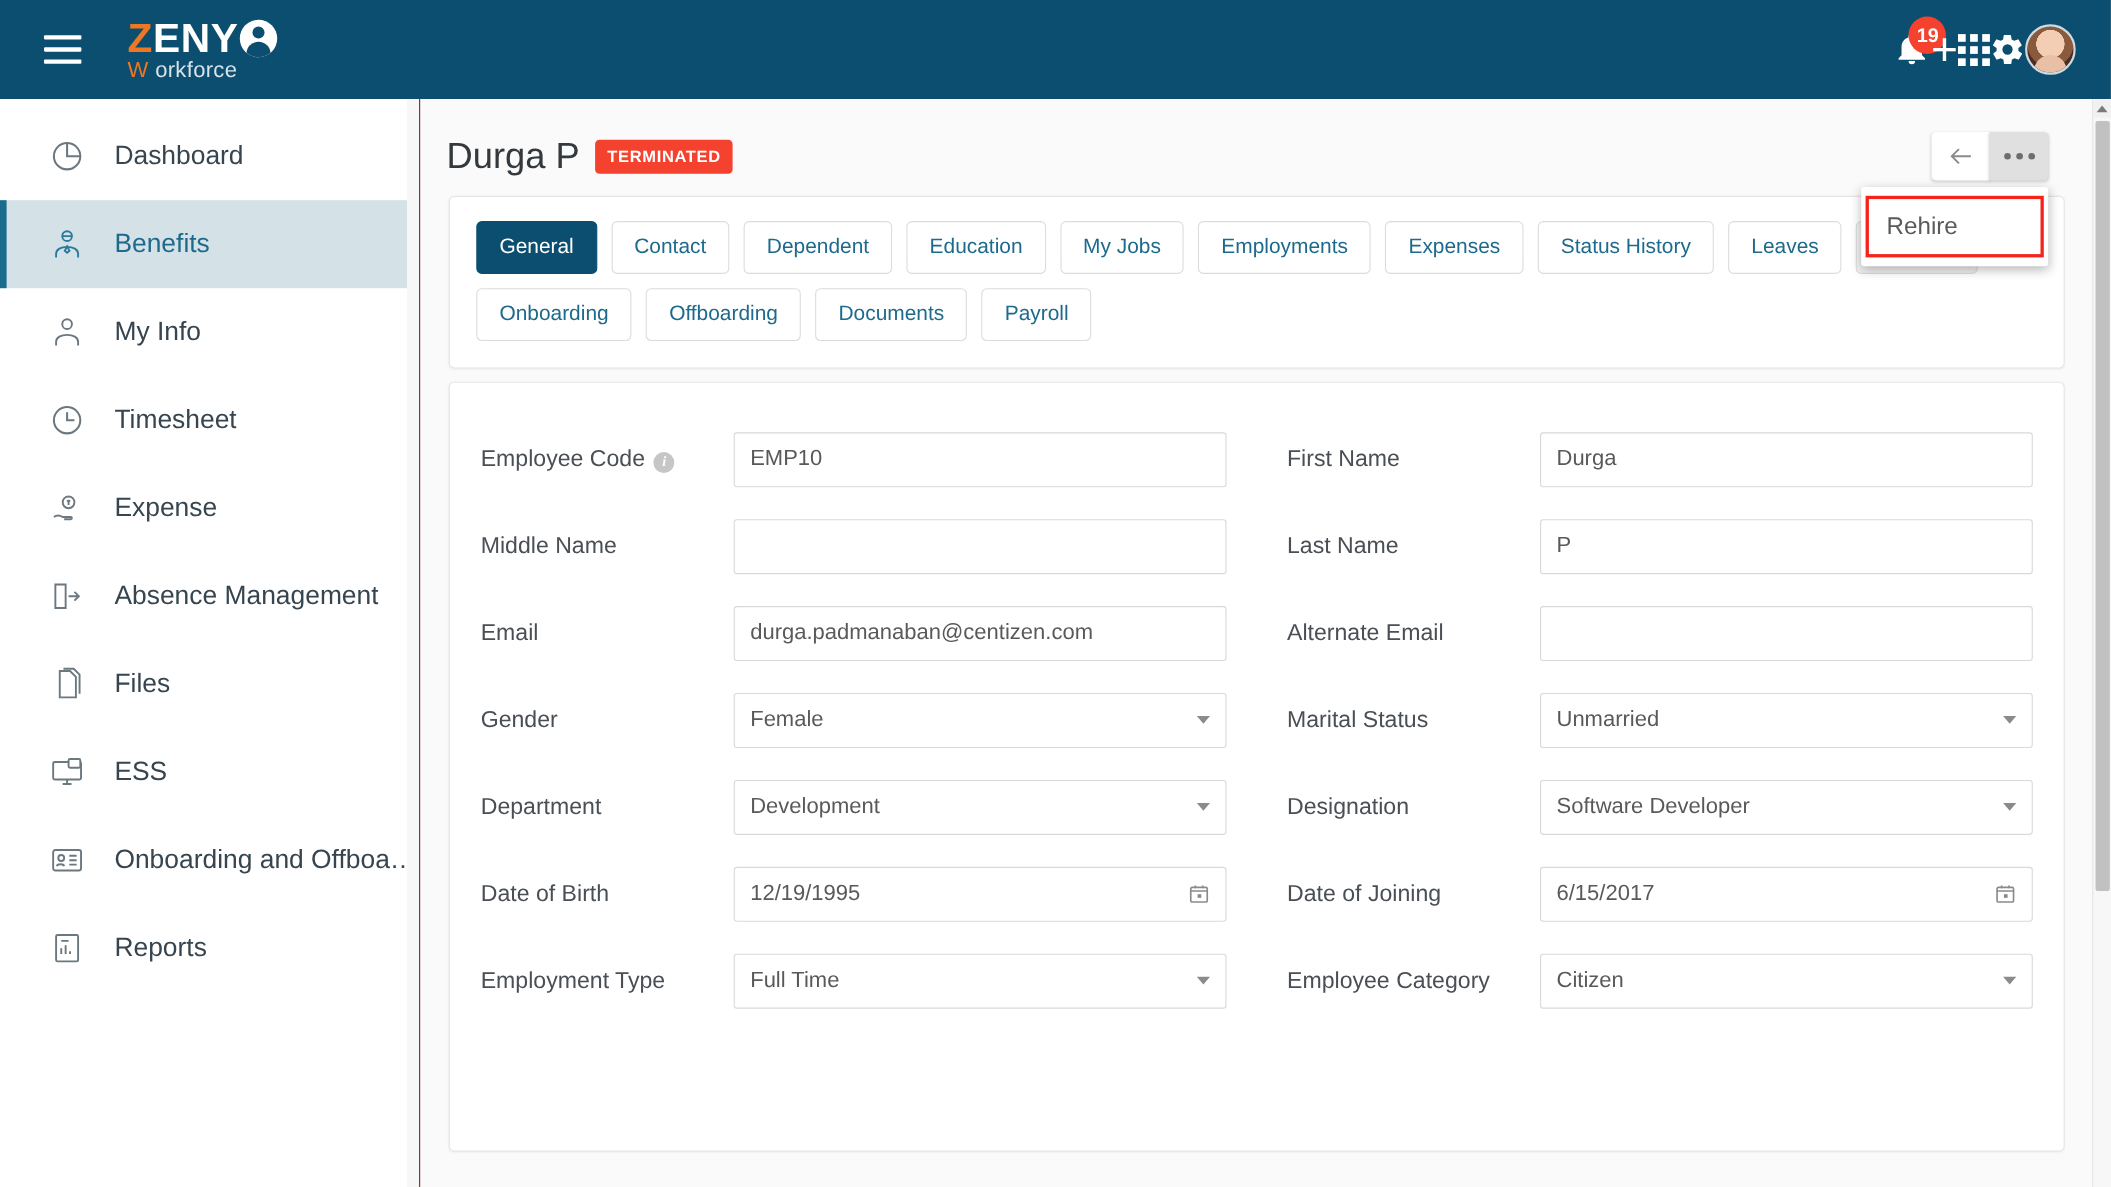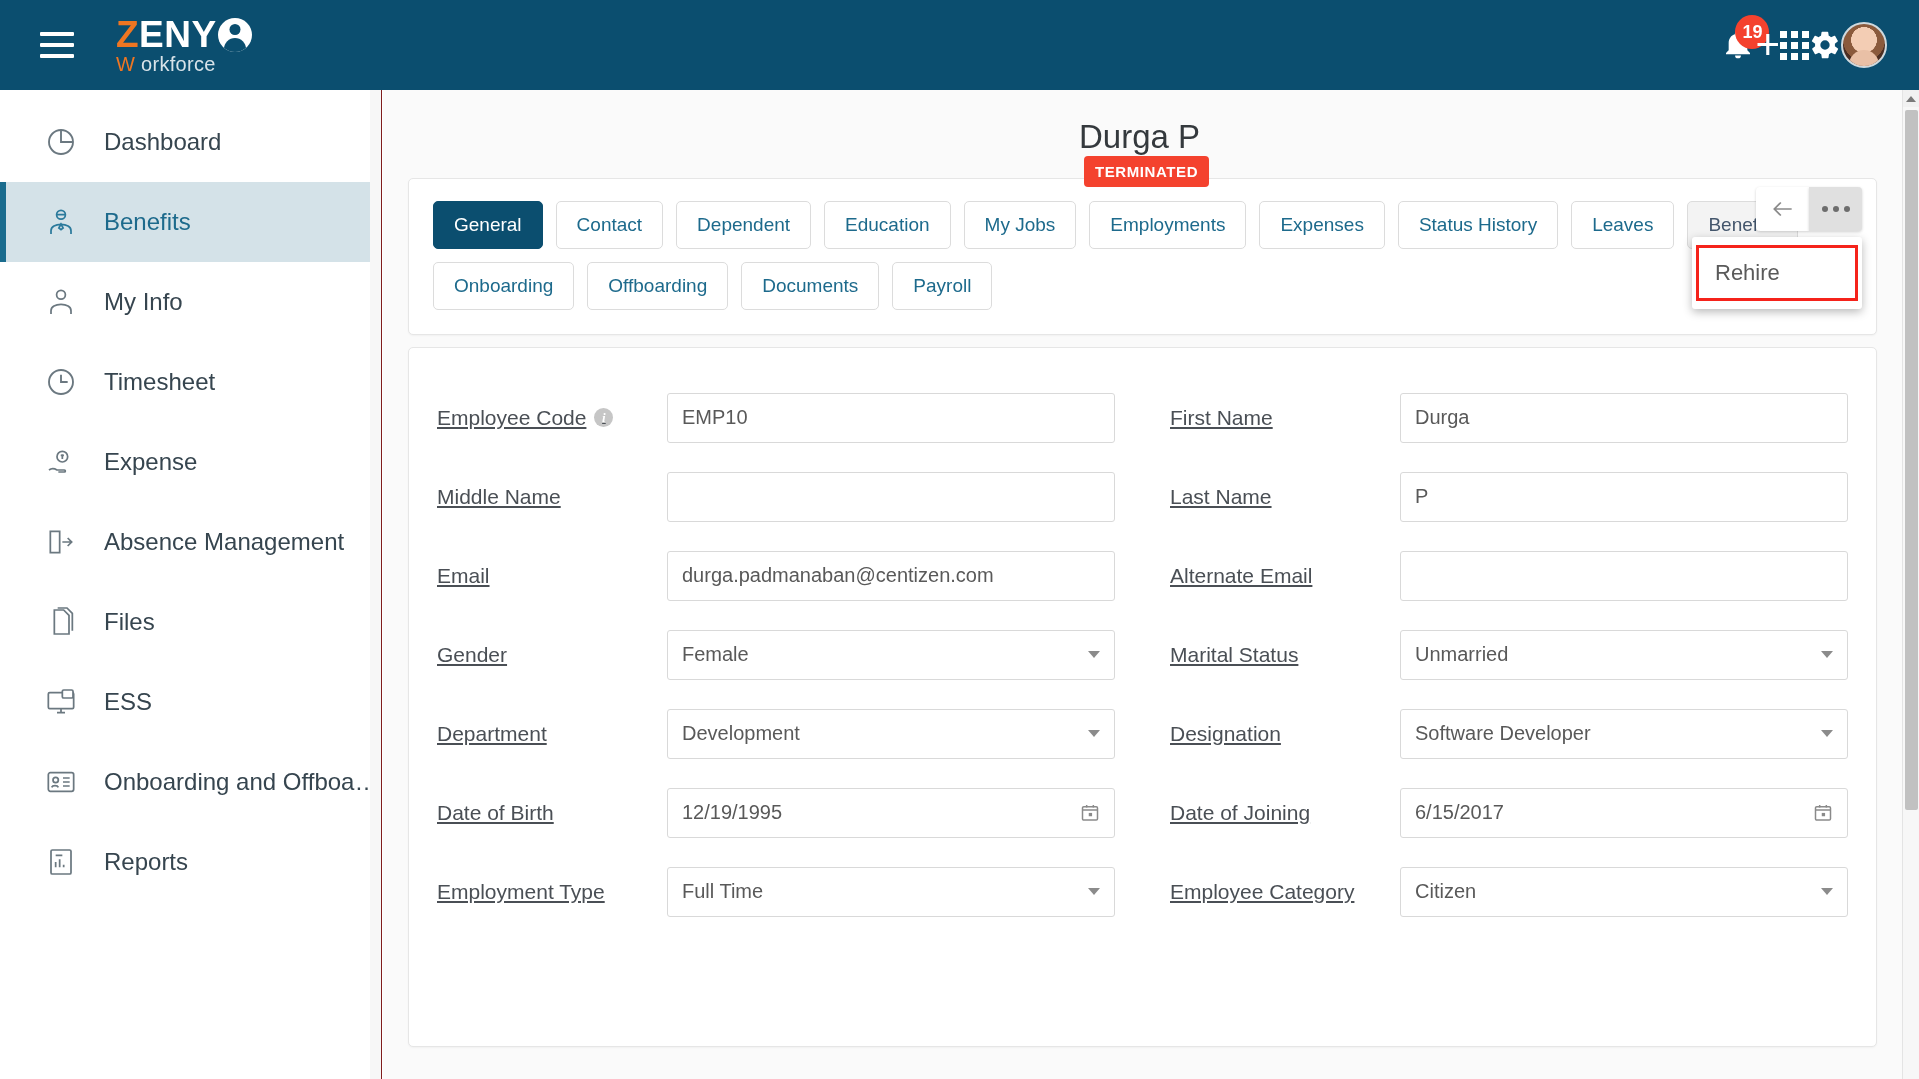--- a/index.html
+++ b/index.html
@@ -105,21 +105,21 @@
 
   
   .main {
     position: absolute; top: 90px; left: 383px;
     width: 1519px; height: 989px;
     background: #fafafa;
     overflow: hidden;
   }
   .page-head {
     display: flex; align-items: center;
-    padding: 28px 40px 0 34px; height: 76px; flex-direction: column;
+    padding: 28px 40px 0 23px; height: 76px;
   }
   .page-title { font-size: 33px; color: #34393d; font-weight: 400; }
   .status-badge {
     margin-left: 14px; background: #f4422e; color: #fff;
     font-size: 15px; font-weight: bold; letter-spacing: .6px;
     padding: 7px 11px; border-radius: 4px;
   }
   .head-actions { margin-left: auto; display: flex; position: relative; }
   .hbtn {
     width: 53px; height: 44px; background: #ffffff;
@@ -161,21 +161,21 @@
 
   .form-card { padding: 30px 28px 0 28px; height: 700px; overflow: hidden; }
   .form-grid {
     display: grid; grid-template-columns: 1fr 1fr;
     column-gap: 55px; row-gap: 0;
   }
   .field { display: flex; align-items: center; height: 79px; }
   .f-label {
     width: 230px; flex: 0 0 230px;
     font-size: 21px; color: #4a4f55;
-    display: flex; align-items: center; gap: 8px; text-decoration: underline;
+    display: flex; align-items: flex-end; gap: 8px;
   }
   .info-dot {
     width: 19px; height: 19px; border-radius: 50%;
     background: #c6c6c6; color: #fff; font-size: 13px; font-style: italic;
     display: flex; align-items: center; justify-content: center;
     font-family: "Liberation Serif", serif; font-weight: bold;
   }
   .f-control {
     flex: 1; height: 50px; border: 1px solid #d9d9d9;
     background: #fff; border-radius: 3px;

